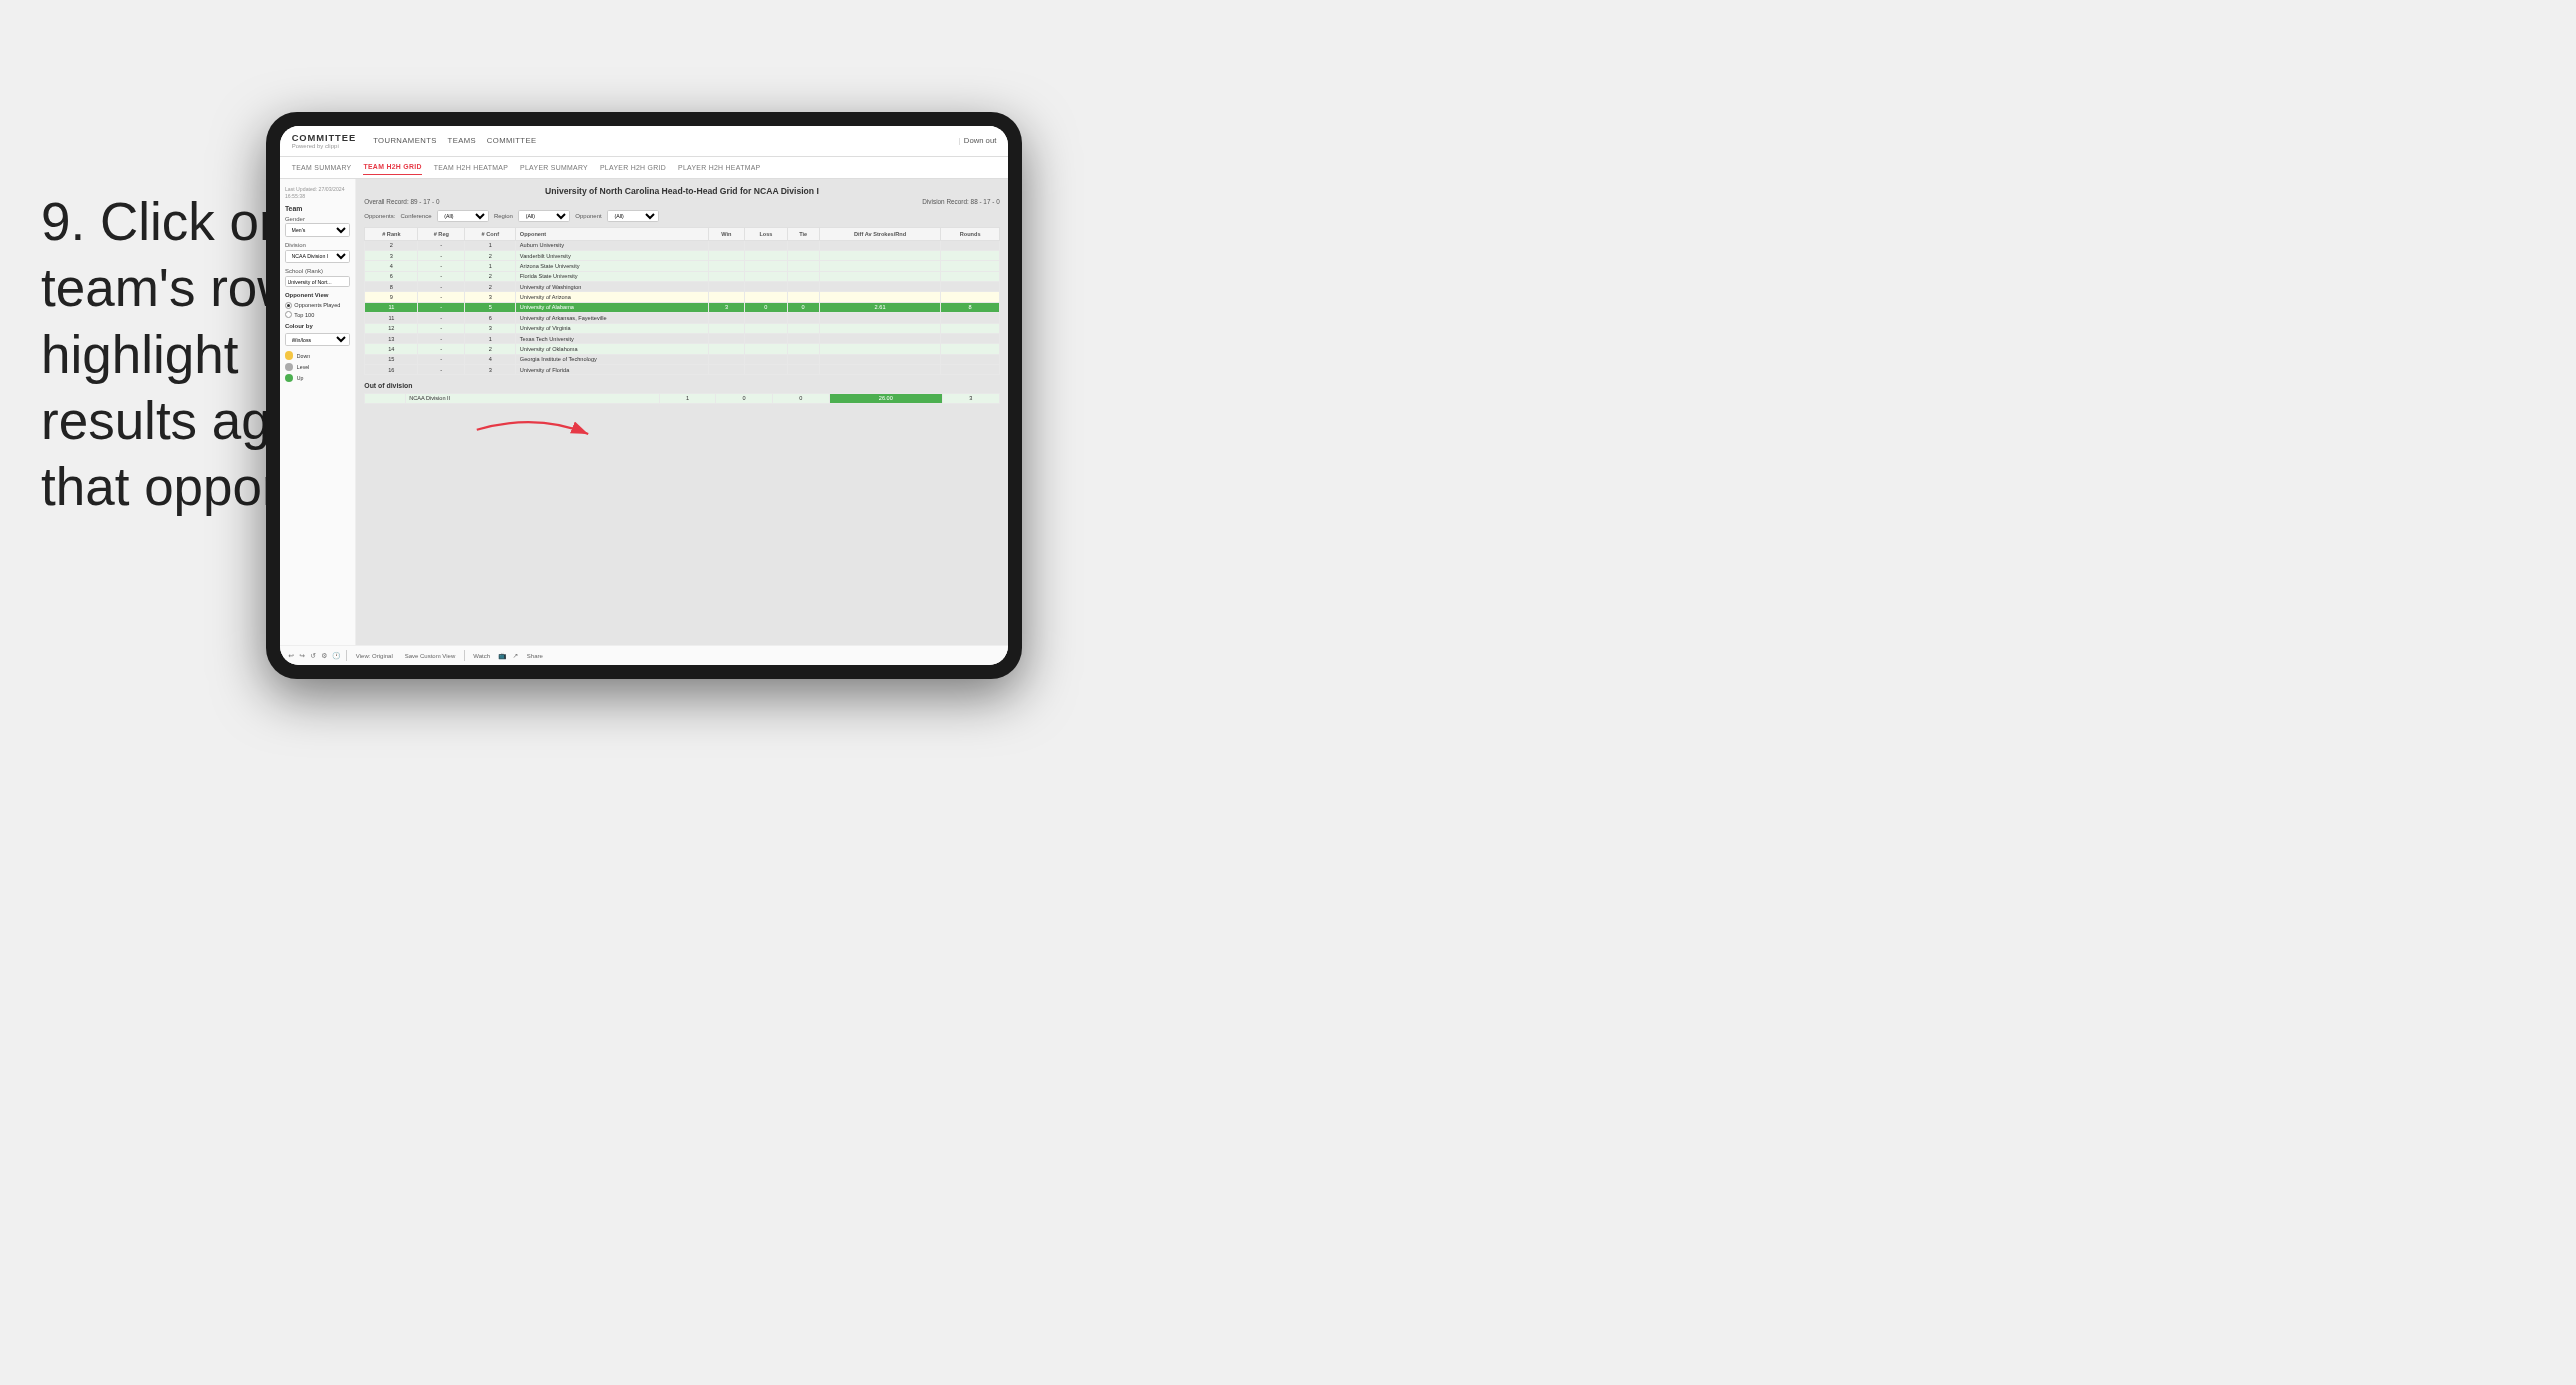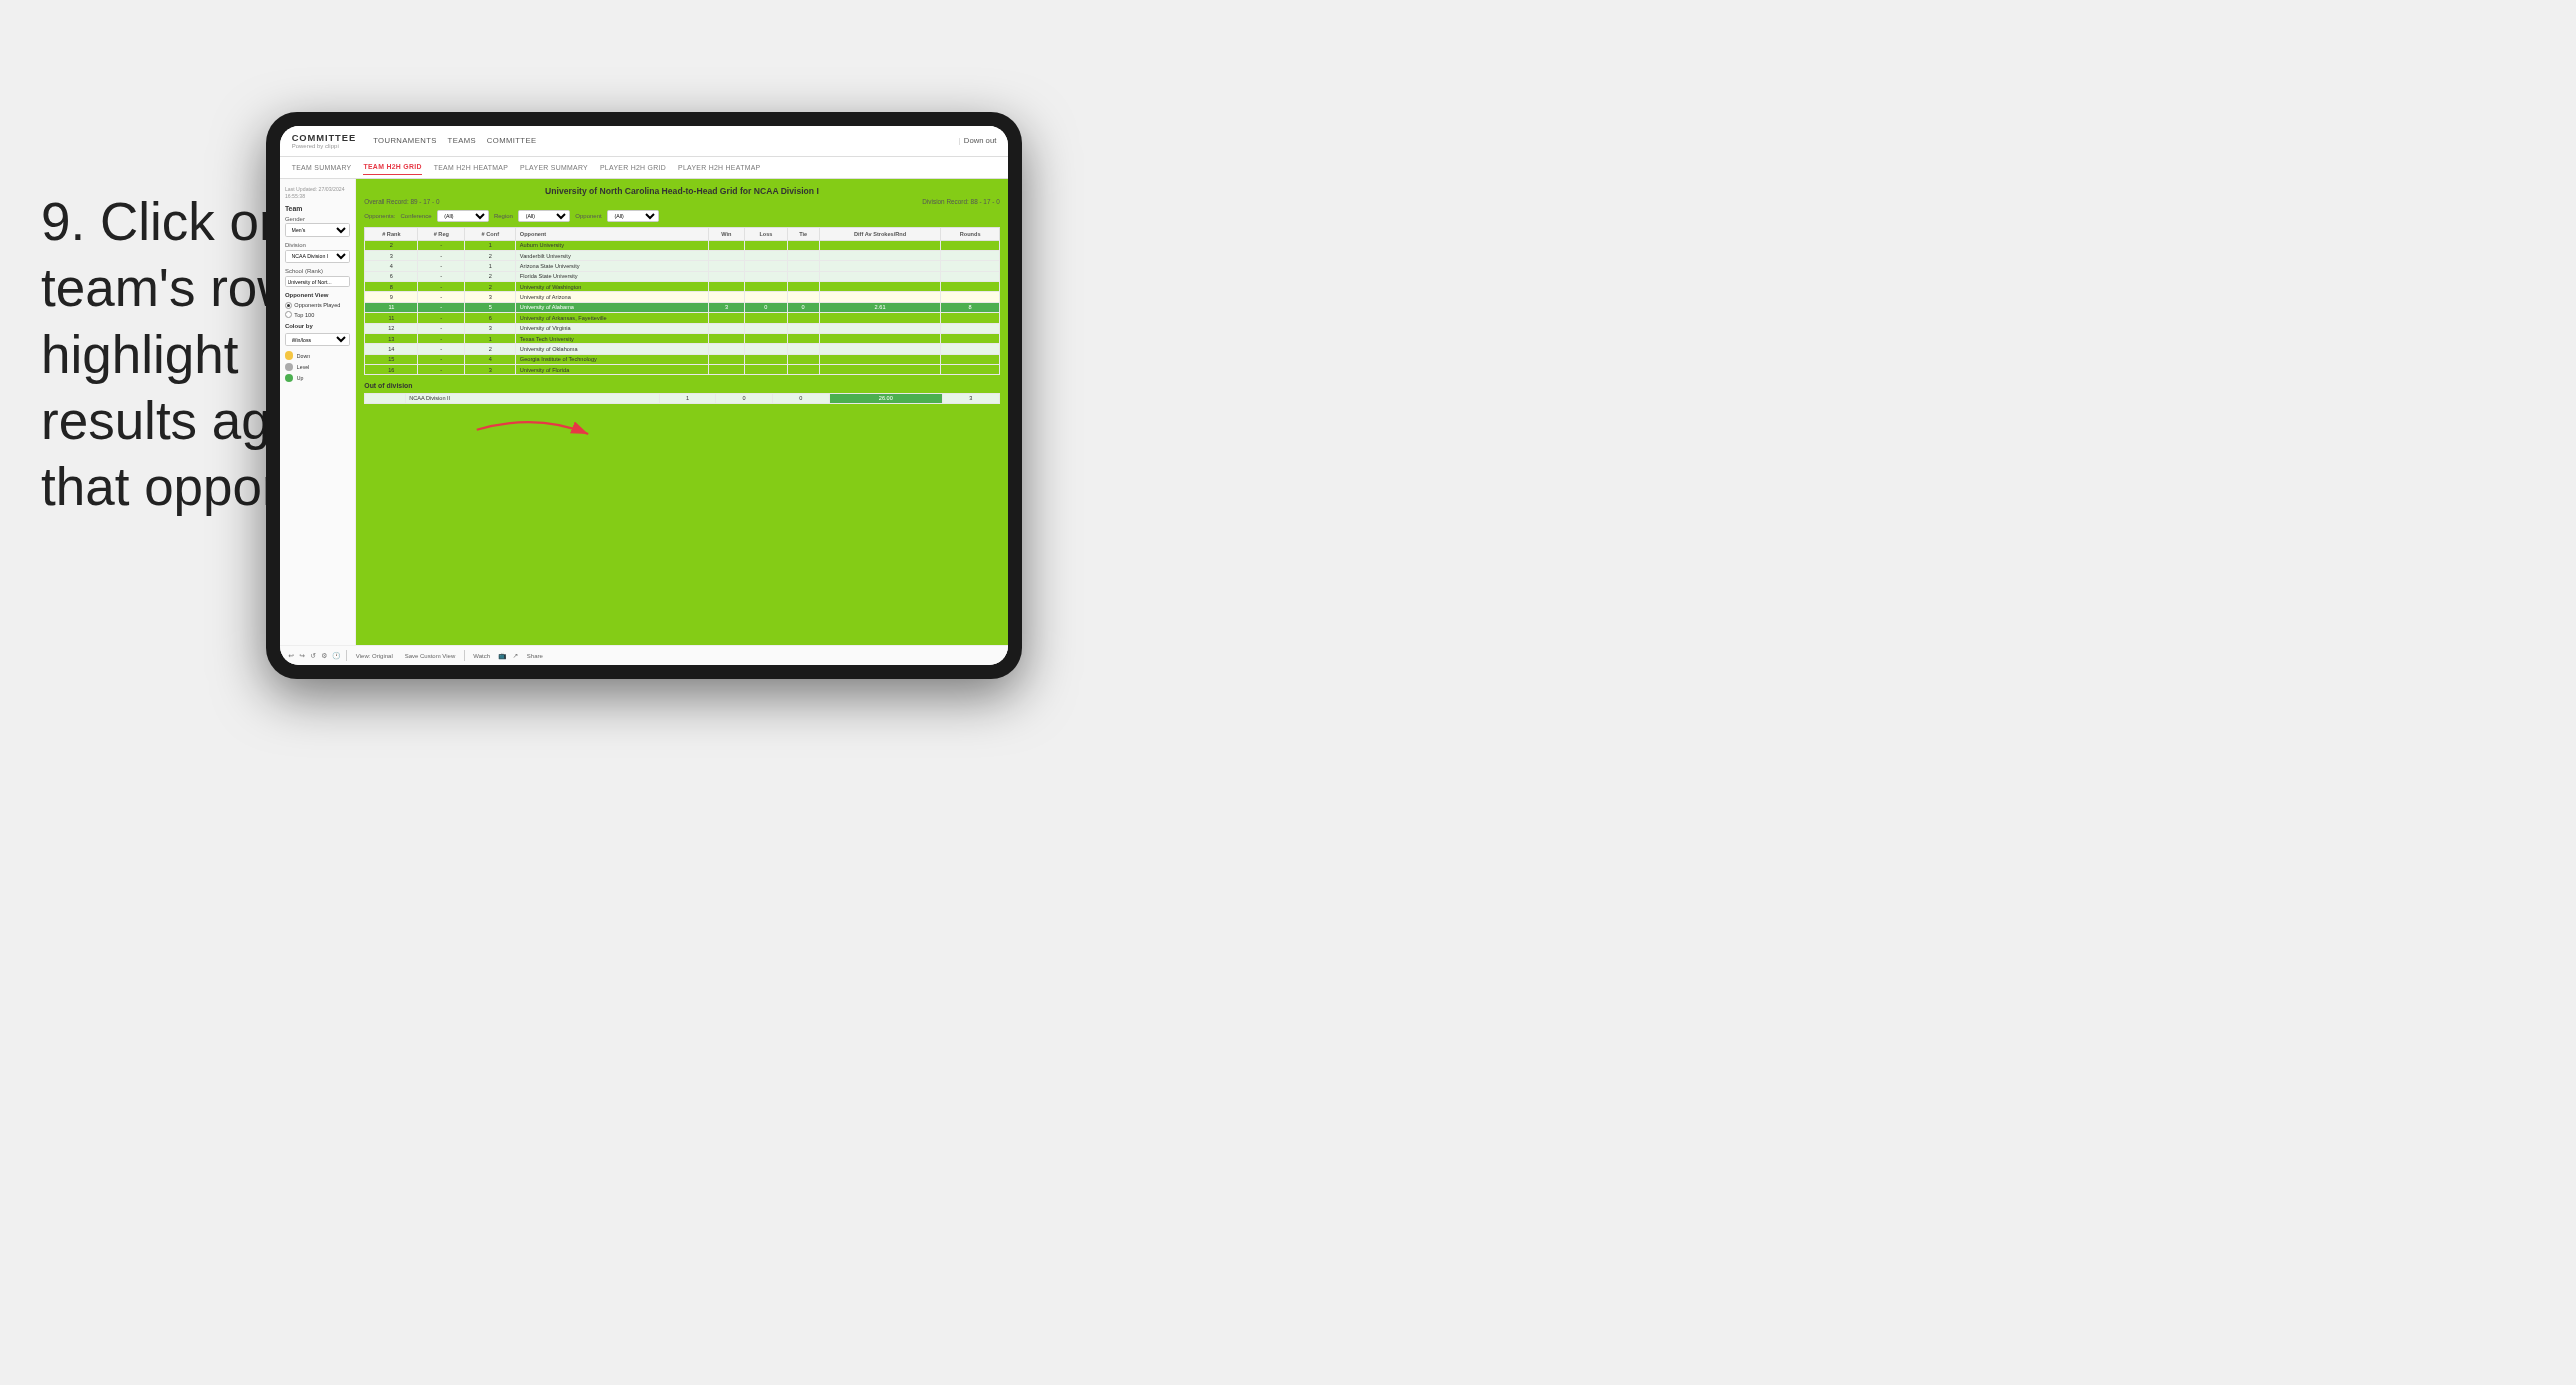--- a/index.html
+++ b/index.html
@@ -222,21 +222,21 @@
       width: 8.6px;
       height: 8.6px;
       border-radius: 50%;
     }
 
     
     .content-area {
       flex: 1;
       padding: 6.9px 8.6px;
       overflow-y: auto;
-      background: #84cc16;
+      background: #e5e5e5;
     }
 
     .grid-title {
       font-size: 8.6px;
       font-weight: bold;
       color: #333;
       margin-bottom: 2.6px;
       text-align: center;
     }
     .records-row {

